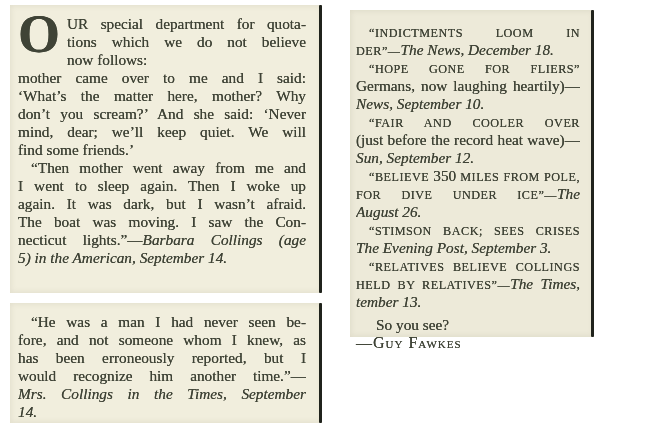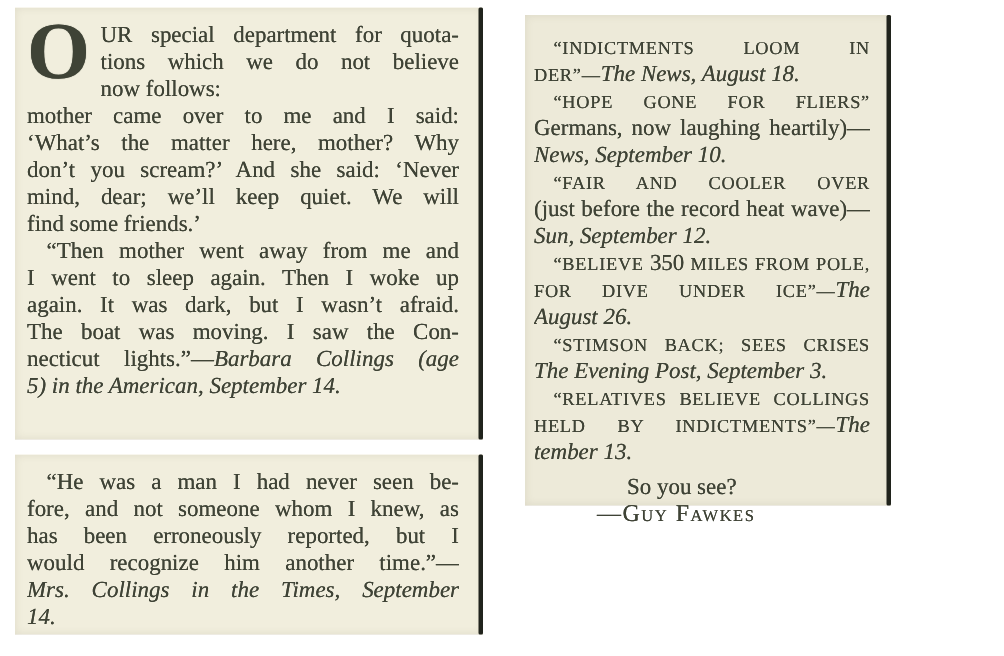--- a/index.html
+++ b/index.html
@@ -43,21 +43,21 @@
   #blockA{left:10px;top:5px;width:312px;height:288px;padding:10px 16px 0 8px;box-sizing:border-box;}
   #blockB{left:10px;top:303px;width:312px;height:120px;padding:10px 16px 0 8px;box-sizing:border-box;}
   #blockC{left:350px;top:10px;width:244px;height:327px;padding:13px 14px 0 6px;box-sizing:border-box;}
   .closing{
     display:flex;justify-content:space-between;align-items:baseline;
     margin-top:5px;line-height:18px;height:18px;font-size:15.3px;
     text-shadow:0 0 .4px currentColor;
     flex-direction:column;
   }
   .closing .q{padding-left:20px;}
-  .name{font-variant:small-caps;font-size:16px;letter-spacing:1px;margin-left:42px;}
+  .name{font-variant:small-caps;font-size:16px;letter-spacing:1px;}
 </style>
 </head>
 <body>
 
 <section class="block" id="blockA">
   <div class="rule"></div>
   <span class="dropcap">O</span>
   <div class="ln j">UR special department for quota-</div>
   <div class="ln j">tions which we do not believe</div>
   <div class="ln l">now follows:</div>
@@ -80,32 +80,32 @@
   <div class="ln j">fore, and not someone whom I knew, as</div>
   <div class="ln j">has been erroneously reported, but I</div>
   <div class="ln j">would recognize him another time.”—</div>
   <div class="ln j it">Mrs. Collings in the Times, September</div>
   <div class="ln l it">14.</div>
 </section>
 
 <section class="block right-paper" id="blockC">
   <div class="rule"></div>
   <div class="ln j ind"><span class="sc">“INDICTMENTS LOOM IN COLLINGS MUR-</span></div>
-  <div class="ln l"><span class="sc">DER”—</span><span class="it">The News, August 18.</span></div>
+  <div class="ln l"><span class="sc">DER”—</span><span class="it">The News, December 18.</span></div>
   <div class="ln j ind"><span class="sc">“HOPE GONE FOR FLIERS”</span><span class="rom"> (meaning the</span></div>
   <div class="ln j"><span class="rom">Germans, now laughing heartily)—</span><span class="it">The</span></div>
   <div class="ln l it">News, September 10.</div>
   <div class="ln j ind"><span class="sc">“FAIR AND COOLER OVER WEEKEND”</span></div>
   <div class="ln j"><span class="rom">(just before the record heat wave)—</span><span class="it">The</span></div>
   <div class="ln l it">Sun, September 12.</div>
   <div class="ln j ind"><span class="sc">“BELIEVE </span><span class="fig">350</span><span class="sc"> MILES FROM POLE, READY</span></div>
   <div class="ln j"><span class="sc">FOR DIVE UNDER ICE”—</span><span class="it">The American,</span></div>
   <div class="ln l it">August 26.</div>
   <div class="ln j ind"><span class="sc">“STIMSON BACK; SEES CRISES PAST”—</span></div>
   <div class="ln l it">The Evening Post, September 3.</div>
   <div class="ln j ind"><span class="sc">“RELATIVES BELIEVE COLLINGS IS ALIVE,</span></div>
-  <div class="ln j"><span class="sc">HELD BY INDICTMENTS”—</span><span class="it">The Times, Sep-</span></div>
+  <div class="ln j"><span class="sc">HELD BY RELATIVES”—</span><span class="it">The Times, Sep-</span></div>
   <div class="ln l it">tember 13.</div>
   <div class="closing">
     <span class="q">So you see?</span>
     <span class="name">—Guy Fawkes</span>
   </div>
 </section>
 
 </body></html>

